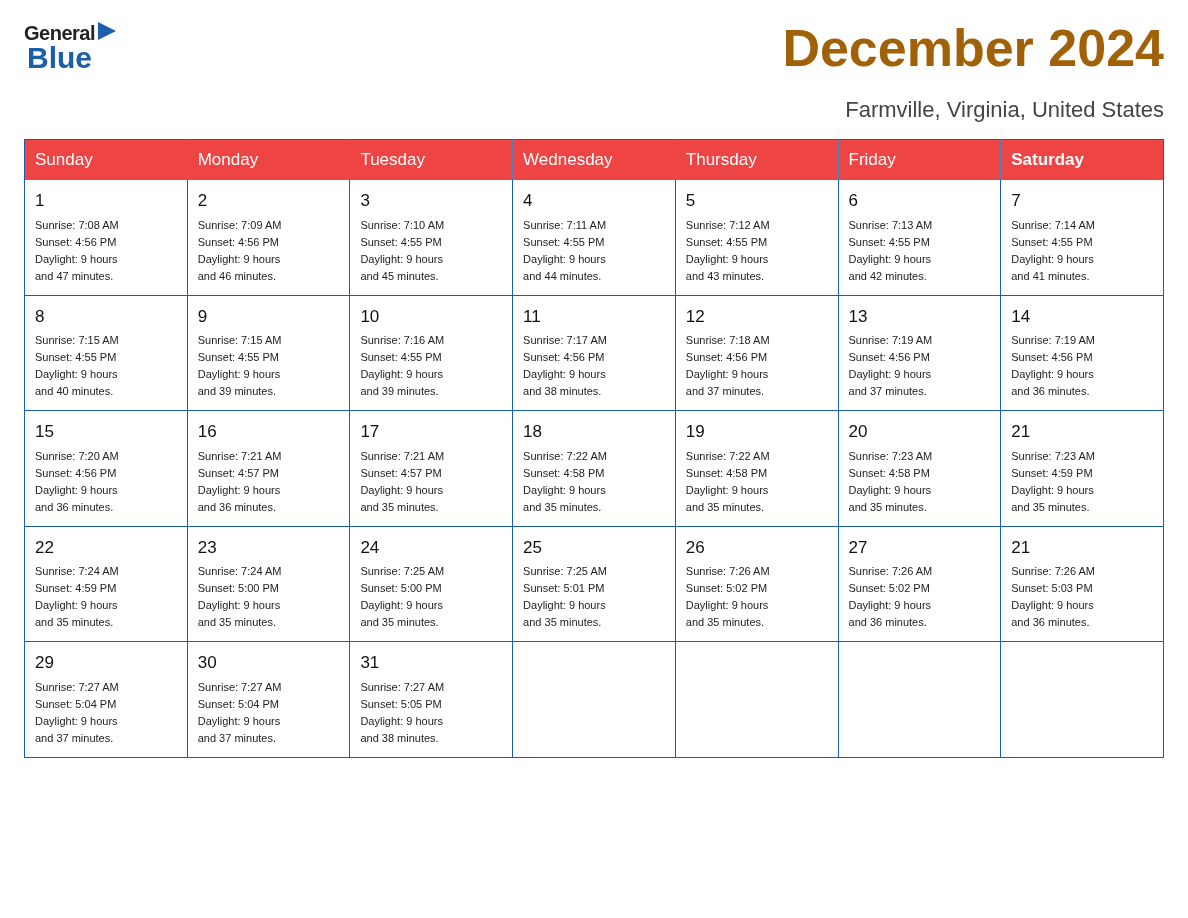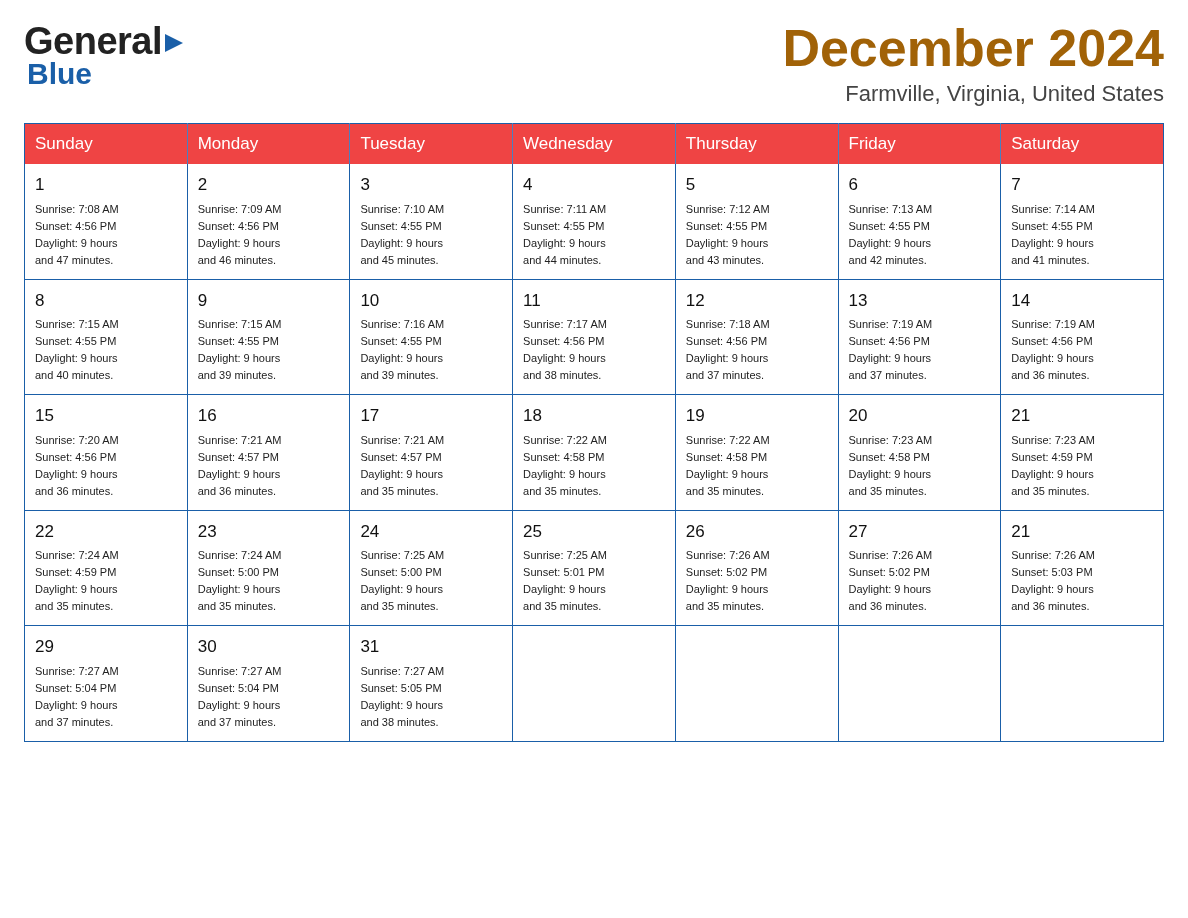--- a/index.html
+++ b/index.html
@@ -31,21 +31,21 @@
       font-size: 52px;
       font-weight: bold;
       color: #a16207;
       line-height: 1.1;
       text-align: center;
     }
 
     .location-subtitle {
       font-size: 22px;
       color: #444;
-      margin-top: 4px;
+      margin-top: 20px;
     }
 
     
     .calendar-table {
       width: 100%;
       border-collapse: collapse;
       border: 1px solid #1a5fa8;
     }
 
     .calendar-table th {
@@ -53,20 +53,21 @@
       color: #fff;
       font-size: 17px;
       font-weight: normal;
       padding: 10px 10px;
       text-align: left;
       border-right: 1px solid #4a7fc0;
     }
 
     .calendar-table th:last-child {
       border-right: none;
+      font-weight: bold;
     }
 
     .calendar-table td {
       vertical-align: top;
       padding: 8px 10px 10px 10px;
       border-right: 1px solid #1a5fa8;
       border-bottom: 1px solid #1a5fa8;
       font-size: 13.5px;
       line-height: 1.55;
       min-height: 90px;
@@ -101,21 +102,21 @@
 
     
     .logo-wrapper {
       display: flex;
       flex-direction: column;
     }
 
     .logo-row1 {
       display: flex;
       align-items: center;
-      font-size: 38px;
+      font-size: 20px;
       font-weight: bold;
       color: #222;
       letter-spacing: -0.5px;
     }
 
     .logo-row2 {
       font-size: 30px;
       font-weight: bold;
       color: #1a5fa8;
       margin-left: 3px;

